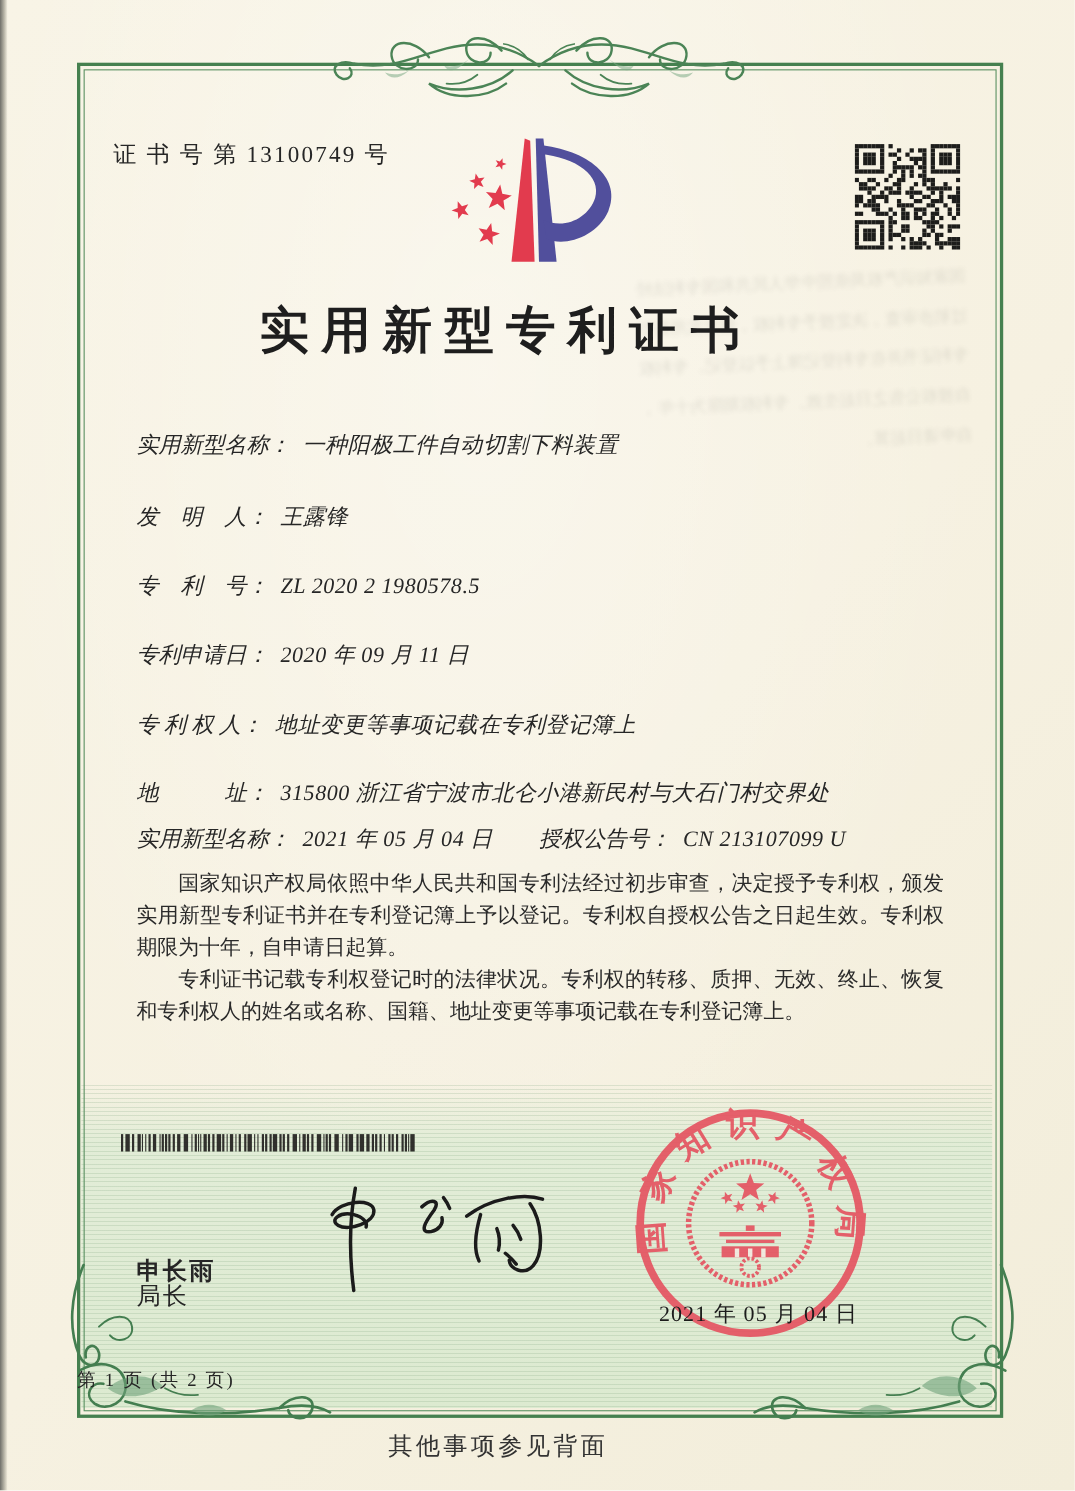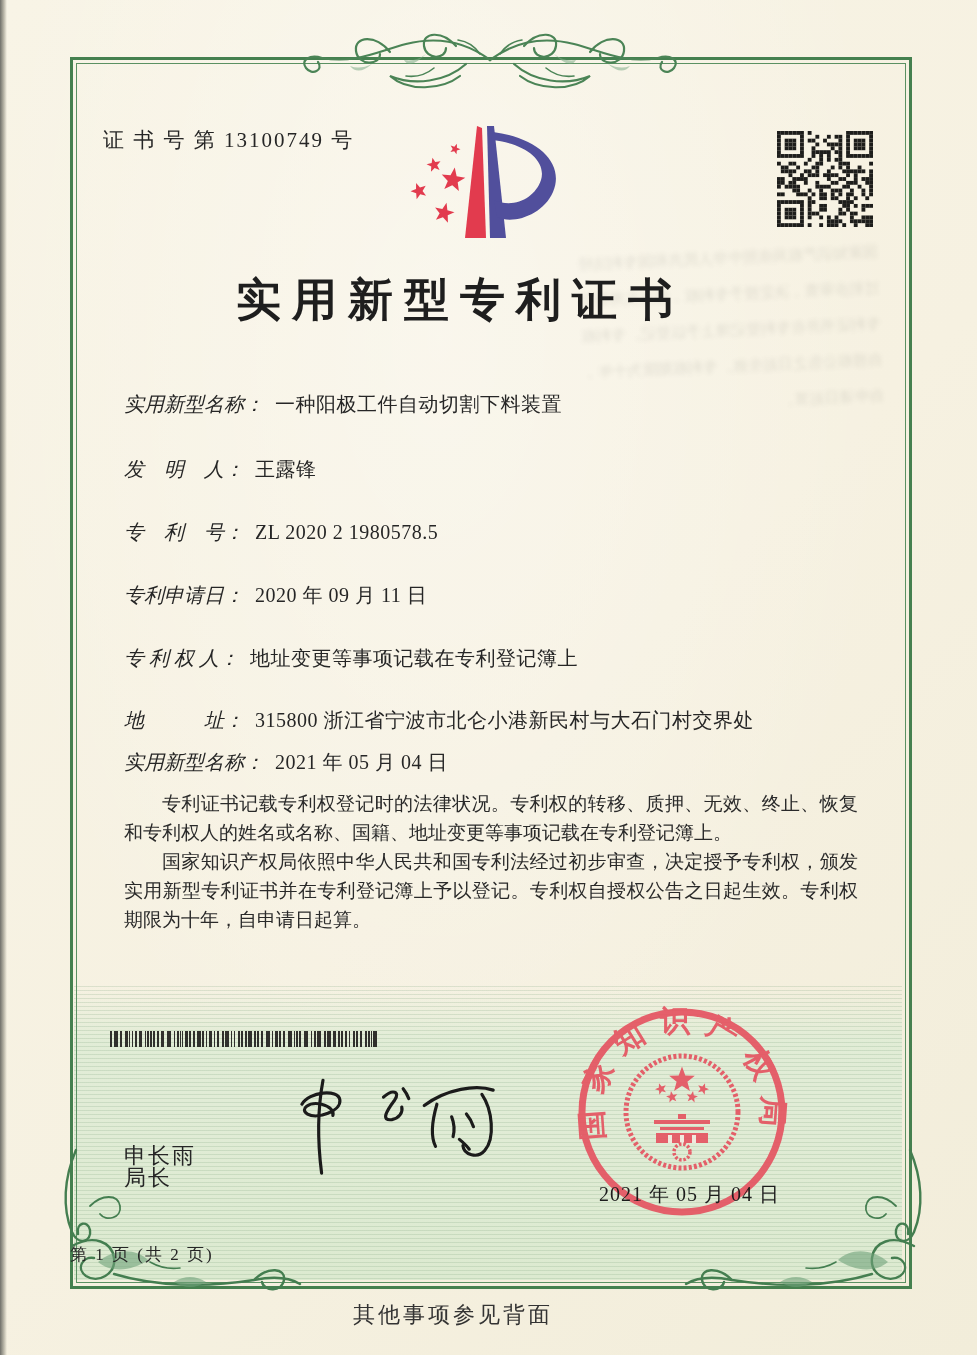--- a/index.html
+++ b/index.html
@@ -24,28 +24,28 @@
       repeating-linear-gradient(to bottom, rgba(124,162,124,.22) 0 1px, rgba(0,0,0,0) 1px 4px),
       linear-gradient(to bottom, rgba(223,236,213,0) 0, rgba(223,236,213,.9) 55px, #e1ecd6 120px, #dcead0 100%);}
   .cert-no{position:absolute;left:103px;top:126px;font-size:21px;letter-spacing:2px;z-index:5;}
   .logo{position:absolute;left:393px;top:112px;z-index:5;}
   .qr{position:absolute;left:777px;top:131px;width:96px;height:96px;z-index:5;}
   .title{position:absolute;left:70px;top:270px;width:780px;text-align:center;
     font-size:45px;font-weight:bold;letter-spacing:11px;color:#1e1e1e;z-index:5;}
   .rows{position:absolute;left:124px;top:0;width:736px;z-index:5;}
   .row{position:absolute;left:0;width:736px;font-size:20px;white-space:nowrap;}
   .row .lbl{display:inline-block;margin-right:6px;font-style:italic;}
-  .row .val{letter-spacing:.5px;}
+  .row .val{letter-spacing:.5px;font-style:italic;}
   .row2b{position:absolute;left:366px;top:0;}
   .paras{position:absolute;left:124px;top:789px;width:734px;z-index:5;
     font-size:19px;line-height:29px;text-align:justify;color:#2a2a2a;}
   .paras p{margin:0;text-indent:2em;}
   .barcode{position:absolute;left:110px;top:1031px;width:272px;height:16px;z-index:5;opacity:.92;}
   .director{position:absolute;left:124px;z-index:5;font-size:22px;letter-spacing:2px;}
-  .dt1{top:1135px;margin-top:28px;} .dt2{top:1141px;}
+  .dt1{top:1135px;margin-top:28px;} .dt2{top:1141px;font-weight:bold;}
   .signature{position:absolute;left:278px;top:1072px;z-index:5;}
   .seal{position:absolute;left:571px;top:1001px;z-index:6;opacity:.9;}
   .seal-date{position:absolute;left:599px;top:1181px;font-size:20px;letter-spacing:1px;z-index:7;color:#1c1c1c;}
   .page-info{position:absolute;left:70px;top:1243px;width:780px;
     font-size:17px;letter-spacing:2px;z-index:5;}
   .back-note{position:absolute;left:70px;top:1300px;width:766px;text-align:center;
     font-size:22px;letter-spacing:3px;color:#333;z-index:5;}
   .flourish{position:absolute;z-index:4;}
   .fl-top{left:295px;top:20px;}
   .fl-bl{left:54px;top:1146px;}
@@ -455,26 +455,30 @@
     <span class="lbl">专 利 权 人：</span>
     <span class="val">地址变更等事项记载在专利登记簿上</span>
   </div>
   <div class="row" style="top:707px">
     <span class="lbl">地　　　址：</span>
     <span class="val">315800 浙江省宁波市北仑小港新民村与大石门村交界处</span>
   </div>
   <div class="row" style="top:749px">
     <span class="lbl">实用新型名称：</span>
     <span class="val">2021 年 05 月 04 日</span>
+    <span class="row2b">
+      <span class="lbl">授权公告号：</span>
+      <span class="val">CN 213107099 U</span>
+    </span>
   </div>
 </div>
 
 <div class="paras">
+  <p>国家知识产权局依照中华人民共和国专利法经过初步审查，决定授予专利权，颁发实用新型专利证书并在专利登记簿上予以登记。专利权自授权公告之日起生效。专利权期限为十年，自申请日起算。</p>
   <p>专利证书记载专利权登记时的法律状况。专利权的转移、质押、无效、终止、恢复和专利权人的姓名或名称、国籍、地址变更等事项记载在专利登记簿上。</p>
-  <p>国家知识产权局依照中华人民共和国专利法经过初步审查，决定授予专利权，颁发实用新型专利证书并在专利登记簿上予以登记。专利权自授权公告之日起生效。专利权期限为十年，自申请日起算。</p>
 </div>
 
 <div class="barcode"><svg width="272" height="16" viewBox="0 0 272 16" fill="#22211f">
       <rect x="0" y="0" width="2" height="16"></rect>
       <rect x="4" y="0" width="4" height="16"></rect>
       <rect x="10" y="0" width="2" height="16"></rect>
       <rect x="15" y="0" width="3" height="16"></rect>
       <rect x="19" y="0" width="1" height="16"></rect>
       <rect x="22" y="0" width="1" height="16"></rect>
       <rect x="25" y="0" width="2" height="16"></rect>

